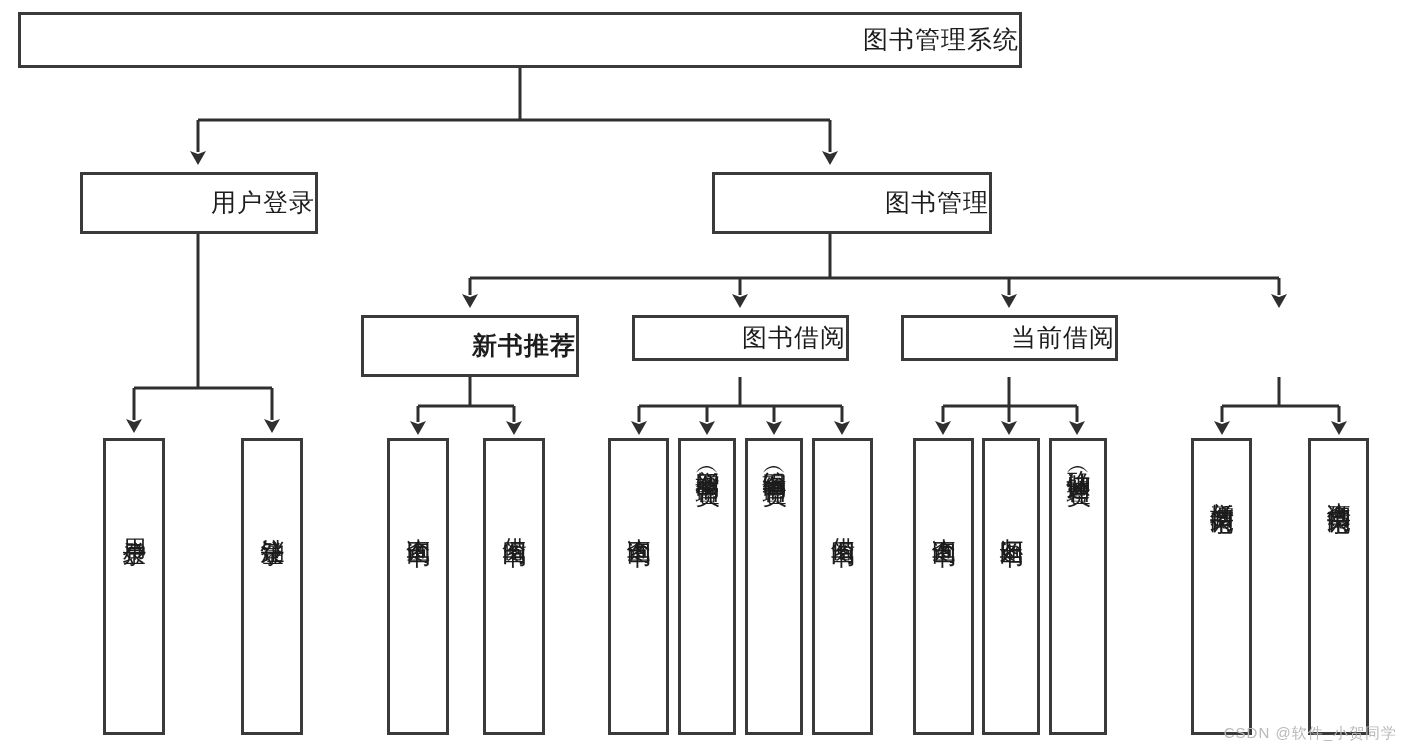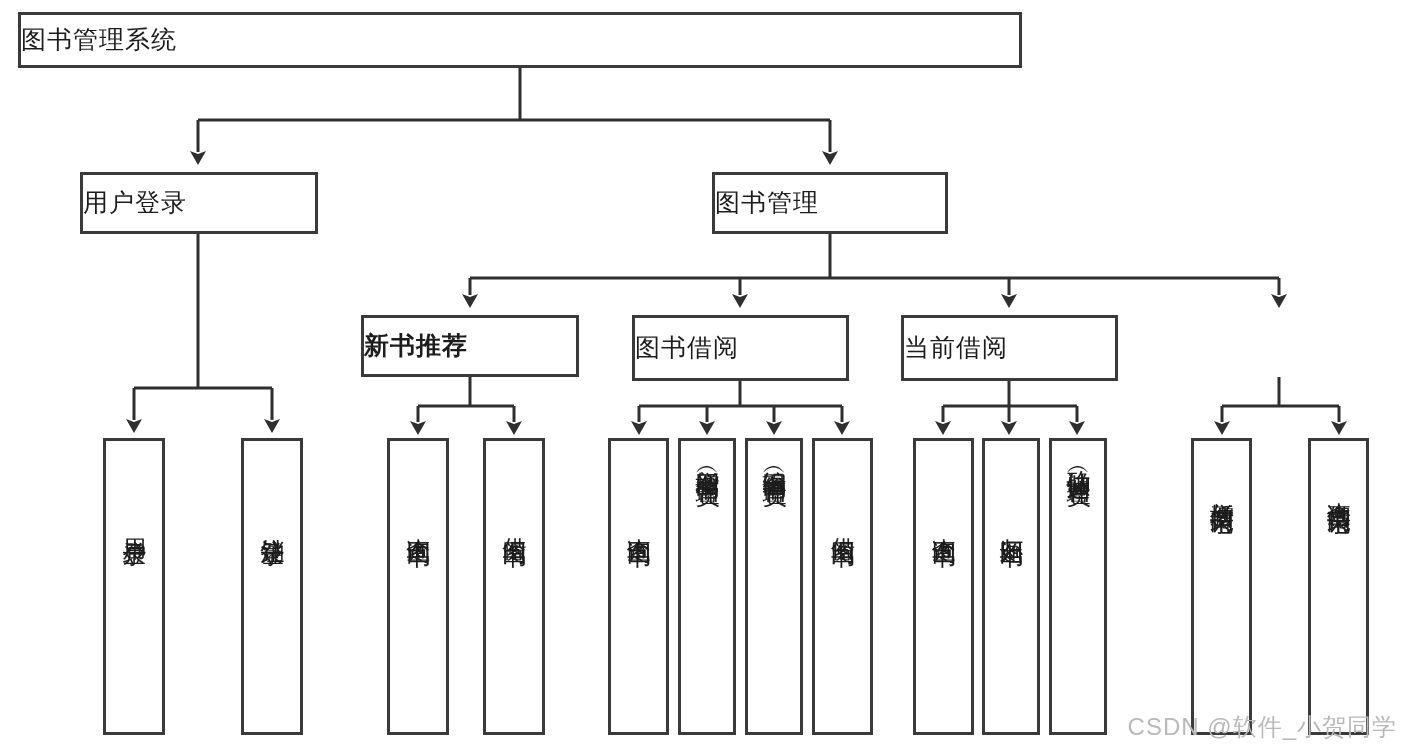--- a/index.html
+++ b/index.html
@@ -12,21 +12,21 @@
   }
   #diagram-root{position:absolute;left:0;top:0;width:1405px;height:747px;}
   svg#wires{position:absolute;left:0;top:0;width:1405px;height:747px;pointer-events:none;}
   .node{
     position:absolute;
     box-sizing:border-box;
     background:#ffffff;
     border:3px solid #3a3a3a;
     display:flex;
     align-items:center;
-    justify-content:flex-start;
+    justify-content:flex-end;
     color:#1c1c1c;
   }
   .node.h-node{font-size:25px;line-height:1.1;letter-spacing:1px;}
   .node.leaf{
     font-size:24px;
     line-height:1.12;
     letter-spacing:2px;
     align-items:flex-start;
     justify-content:center;
     padding-top:14px;
@@ -34,21 +34,21 @@
   .vtext{
     writing-mode:vertical-rl;
     text-orientation:upright;
     display:block;
     white-space:nowrap;
   }
   #watermark{
     position:absolute;
     right:8px;
     bottom:4px;
-    font-size:24px;
+    font-size:15px;
     color:#b9b9b9;
     letter-spacing:1px;
     white-space:nowrap;
     user-select:none;
   }
 </style>
 </head>
 <body>
 
 <div id="diagram-root">
@@ -104,33 +104,33 @@
   </svg>
 
   <div class="node h-node" style="left:18px;top:12px;width:1004px;height:56px;">
     <span>图书管理系统</span>
   </div>
 
   <div class="node h-node" style="left:80px;top:172px;width:238px;height:62px;">
     <span>用户登录</span>
   </div>
 
-  <div class="node h-node" style="left:712px;top:172px;width:236px;height:62px;">
+  <div class="node h-node" style="left:712px;top:172px;width:280px;height:62px;">
     <span>图书管理</span>
   </div>
 
   <div class="node h-node" style="left:361px;top:315px;width:218px;height:62px;font-weight:bold;">
     <span>新书推荐</span>
   </div>
 
-  <div class="node h-node" style="left:632px;top:315px;width:217px;height:66px;">
+  <div class="node h-node" style="left:632px;top:315px;width:217px;height:46px;">
     <span>图书借阅</span>
   </div>
 
-  <div class="node h-node" style="left:901px;top:315px;width:217px;height:66px;">
+  <div class="node h-node" style="left:901px;top:315px;width:217px;height:46px;">
     <span>当前借阅</span>
   </div>
 
 
   <div class="node leaf" style="left:103px;top:438px;width:62px;height:297px;padding-top:78px;">
     <span class="vtext">用户登录</span>
   </div>
 
   <div class="node leaf" style="left:241px;top:438px;width:62px;height:297px;padding-top:78px;">
     <span class="vtext">注销登录</span>

